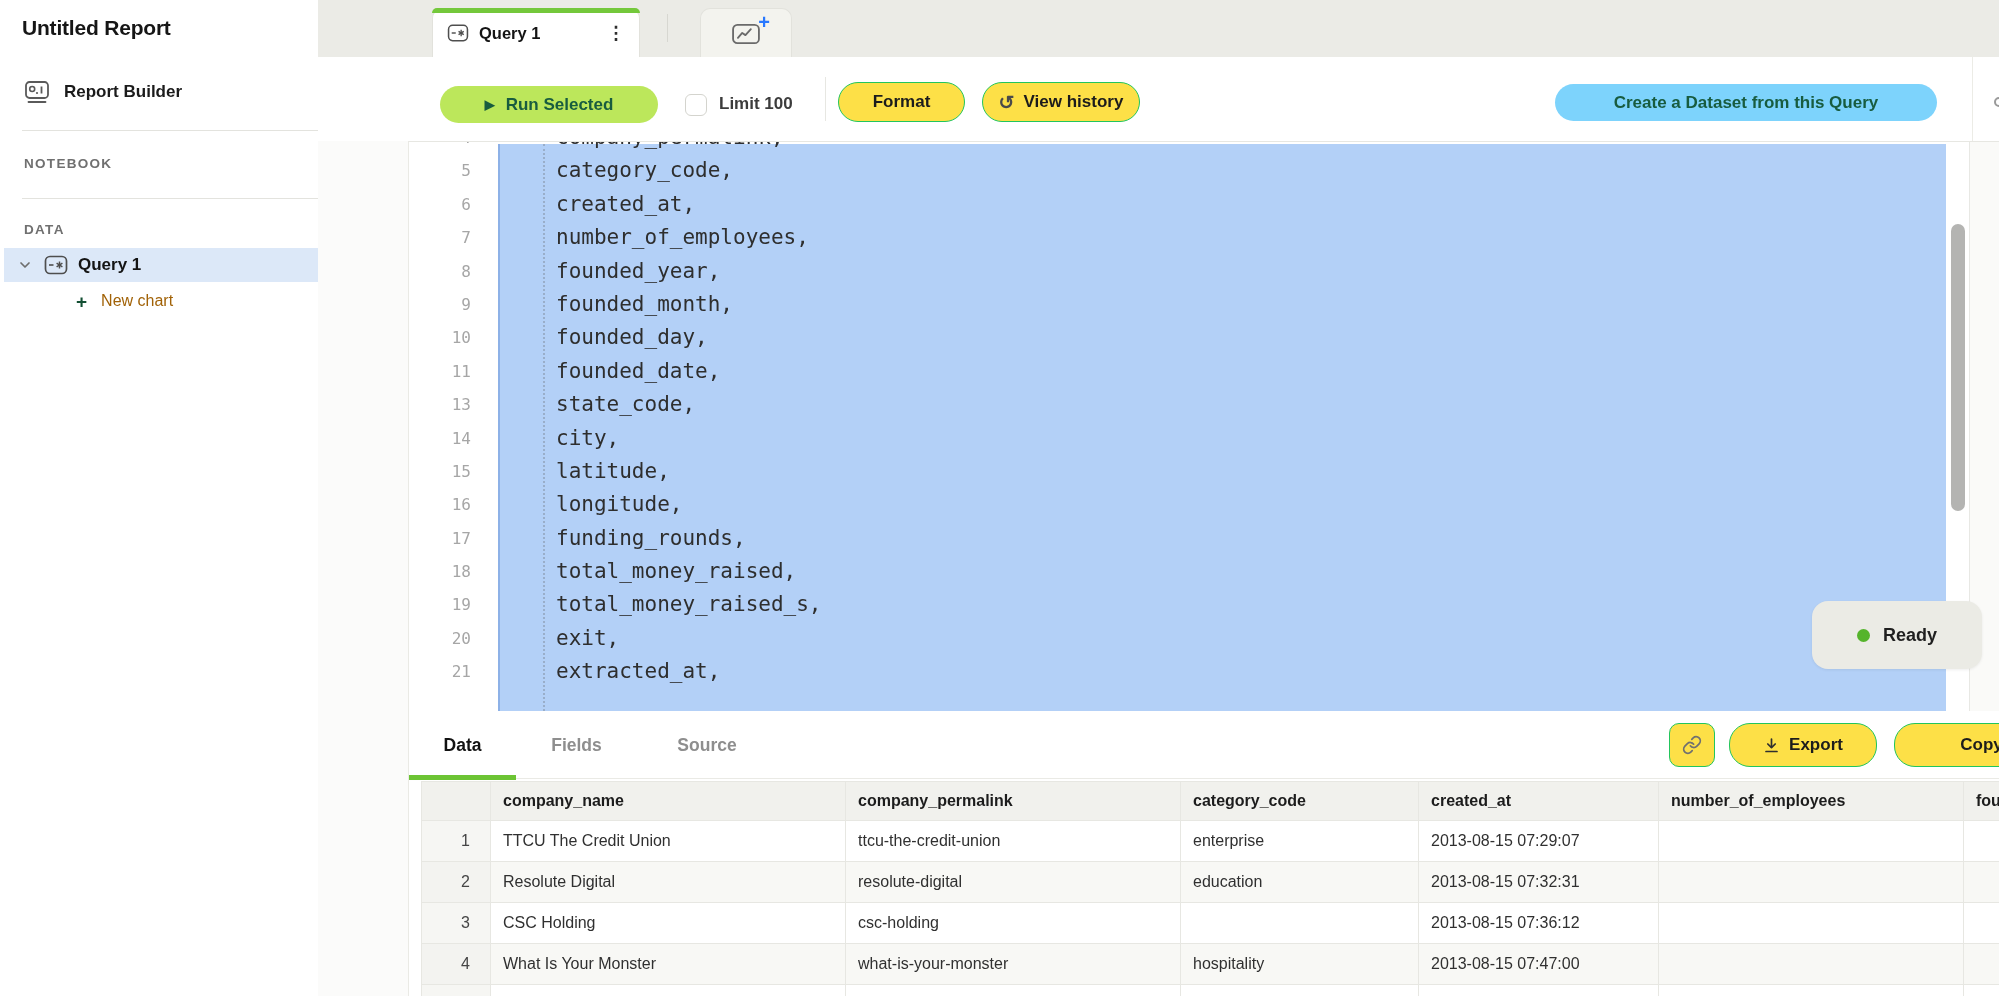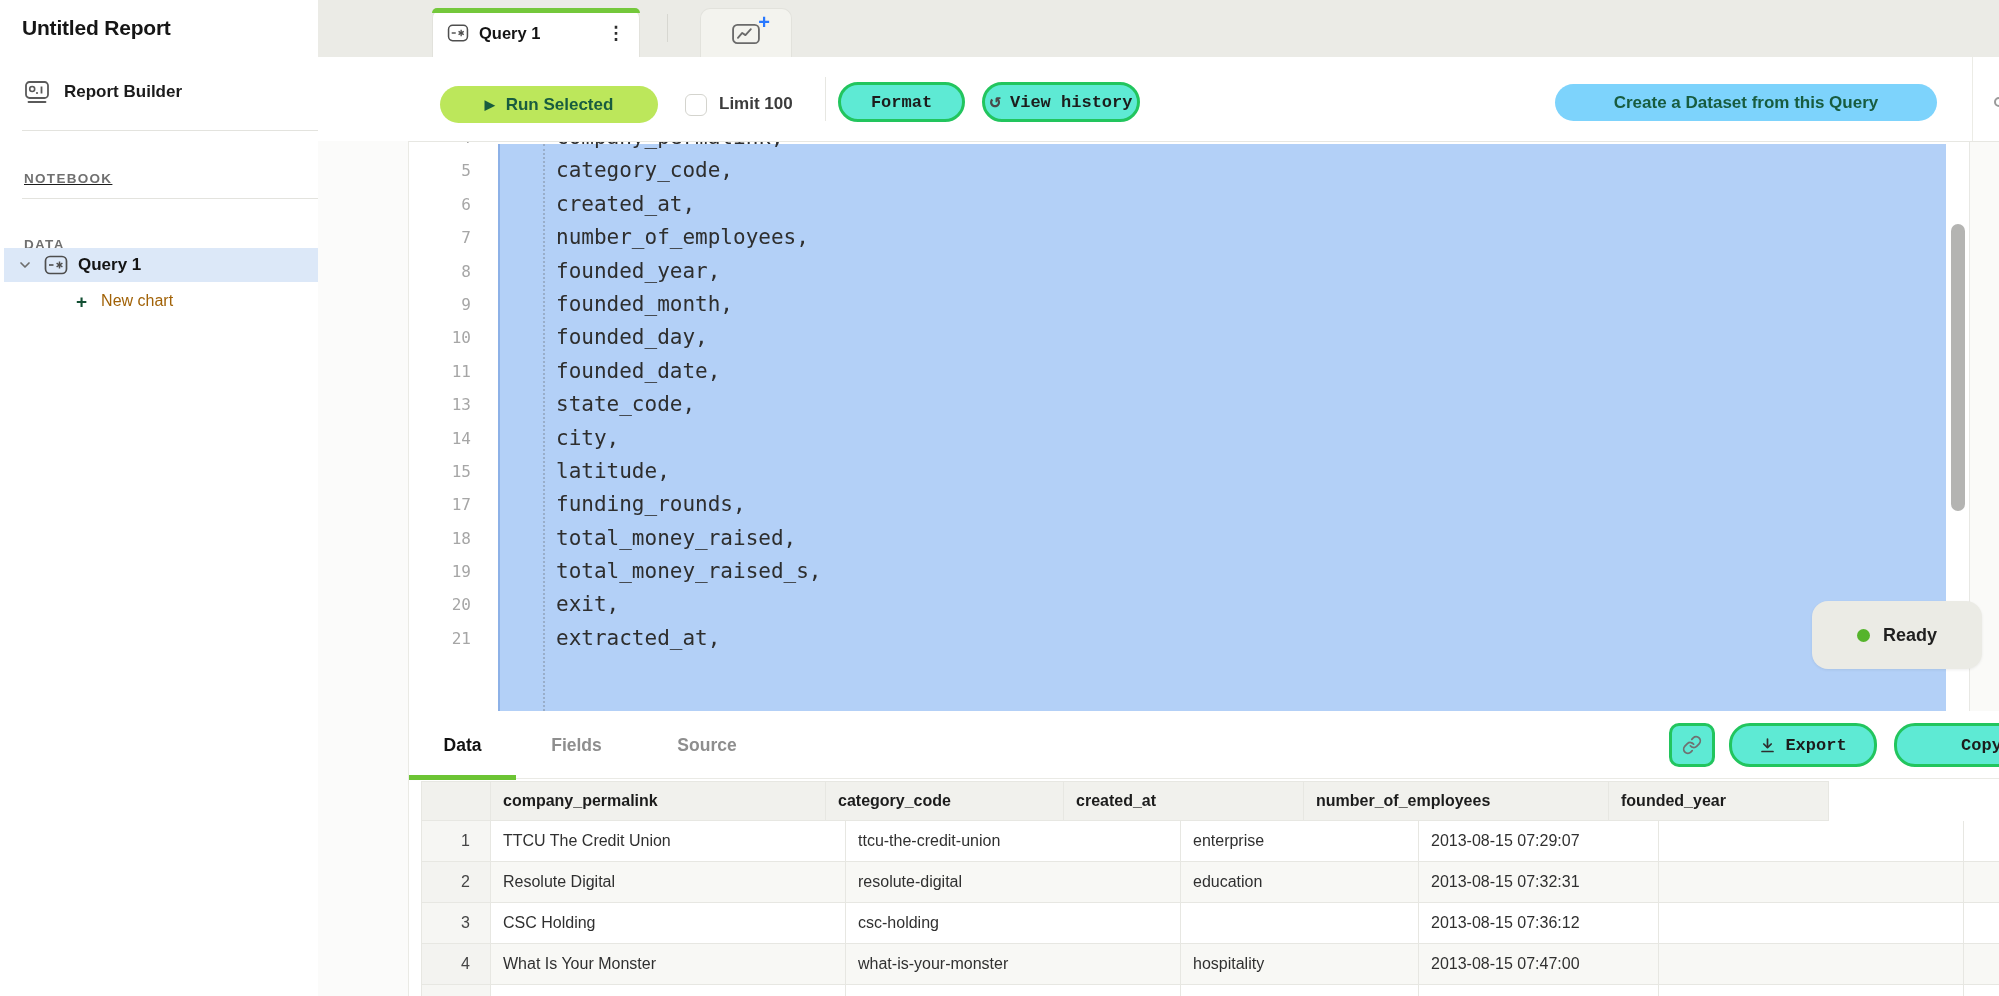--- a/index.html
+++ b/index.html
@@ -10,21 +10,21 @@
   
   .sidebar{position:absolute;left:4px;top:0;width:364px;height:996px;background:#fff;
            border-right:1px solid #e8e8e3;box-sizing:border-box;}
   .sb-header{position:absolute;left:0;top:0;right:0;height:56px;display:flex;align-items:center;
              justify-content:space-between;padding:0 16px 0 18px;box-sizing:border-box;border-bottom:1px solid #ececе7;}
   .sb-header{border-bottom:1px solid #ececе7;}
   .sb-title{font-size:21px;font-weight:600;color:#161616;letter-spacing:-.2px;}
   .sb-row-rb{position:absolute;left:0;top:72px;right:0;height:40px;display:flex;align-items:center;gap:14px;padding:0 20px;box-sizing:border-box;cursor:pointer;}
   .sb-rb-label{font-size:17px;font-weight:600;color:#1b1b1b;}
   .sb-div{position:absolute;left:18px;right:20px;height:1px;background:#e3e3de;}
-  .sb-section{position:absolute;left:0;right:0;height:46px;display:flex;align-items:flex-end;justify-content:space-between;padding:0 18px 0 20px;box-sizing:border-box;text-decoration:underline;}
+  .sb-section{position:absolute;left:0;right:0;height:46px;display:flex;align-items:center;justify-content:space-between;padding:0 18px 0 20px;box-sizing:border-box;}
   .sb-sec-label{font-size:13.5px;font-weight:700;color:#707070;letter-spacing:1.3px;}
   .sb-plus{font-size:22px;font-weight:700;color:#134f33;line-height:1;cursor:pointer;}
   .sb-query{position:absolute;left:0;right:0;top:248px;height:34px;background:#dce8f8;display:flex;align-items:center;padding:0 14px;box-sizing:border-box;cursor:pointer;}
   .sb-query-label{font-size:17px;font-weight:600;color:#141414;margin-left:10px;}
   .sb-kebab{margin-left:auto;font-size:19px;color:#3a3a3a;font-weight:700;cursor:pointer;line-height:1;}
   .sb-newchart{position:absolute;left:0;right:0;top:284px;height:34px;display:flex;align-items:center;padding-left:72px;box-sizing:border-box;cursor:pointer;}
   .nc-plus{font-size:19px;font-weight:700;color:#134f33;margin-right:14px;line-height:1;}
   .nc-label{font-size:16px;color:#a16207;}
 
   
@@ -47,21 +47,21 @@
 
   
   .toolbar{position:absolute;left:0;top:57px;right:0;height:84px;background:#fff;}
   .btn{display:flex;align-items:center;justify-content:center;box-sizing:border-box;cursor:pointer;}
   .btn-run{position:absolute;left:122px;top:29px;width:218px;height:37px;border-radius:19px;background:#bce75b;
            gap:11px;font-size:17px;font-weight:700;color:#185c3f;}
   .play{font-size:13px;color:#185c3f;}
   .limit-box{position:absolute;left:367px;top:37px;width:22px;height:22px;border:1.5px solid #d4d4ce;border-radius:6px;background:#fff;box-sizing:border-box;cursor:pointer;}
   .limit-label{position:absolute;left:401px;top:37px;font-size:17px;font-weight:600;color:#3c3c3c;cursor:pointer;}
   .tb-vdiv{position:absolute;left:507px;top:20px;width:1px;height:44px;background:#e7e7e2;}
-  .btn-outline{background:#5eead4;border:3px solid #22c55e;border-radius:21px;font-size:17px;font-weight:600;color:#1c1c1c;gap:9px;font-family:Liberation Mono, monospace;}
+  .btn-outline{background:#fde047;border:1px solid #22c55e;border-radius:21px;font-size:17px;font-weight:600;color:#1c1c1c;gap:9px;}
   .btn-format{position:absolute;left:520px;top:25px;width:127px;height:40px;}
   .btn-history{position:absolute;left:664px;top:25px;width:158px;height:40px;}
   .hist-glyph{font-size:19px;color:#4a4a4a;line-height:1;}
   .btn-create{position:absolute;left:1237px;top:27px;width:382px;height:37px;border-radius:19px;background:#7dd3fc;
               font-size:17px;font-weight:700;color:#185c3f;}
   .tb-rvdiv{position:absolute;left:1654px;top:0;width:1px;height:84px;background:#ececе6;background:#ececE6;}
   .tb-sliver{position:absolute;left:1676px;top:40px;width:10px;height:10px;border:2px solid #9a9a9a;border-radius:50%;box-sizing:border-box;}
 
   
   .content{position:absolute;left:0;top:141px;right:0;bottom:0;background:#fbfbfa;}
@@ -272,20 +272,24 @@
               </div>
             <div class="cl">
                 <span class="ln">14</span>
                 <span class="lt">city,</span>
               </div>
             <div class="cl">
                 <span class="ln">15</span>
                 <span class="lt">latitude,</span>
               </div>
             <div class="cl">
+                <span class="ln">16</span>
+                <span class="lt">longitude,</span>
+              </div>
+            <div class="cl">
                 <span class="ln">17</span>
                 <span class="lt">funding_rounds,</span>
               </div>
             <div class="cl">
                 <span class="ln">18</span>
                 <span class="lt">total_money_raised,</span>
               </div>
             <div class="cl">
                 <span class="ln">19</span>
                 <span class="lt">total_money_raised_s,</span>
@@ -339,20 +343,21 @@
               <span>Export</span>
             </div>
             <div class="btn btn-outline btn-copy">
               <span>Copy</span>
             </div>
           </div>
 
           <div class="table">
             <div class="trow thead">
               <div class="tc c0"></div>
+              <div class="tc c1">company_name</div>
               <div class="tc c2">company_permalink</div>
               <div class="tc c3">category_code</div>
               <div class="tc c4">created_at</div>
               <div class="tc c5">number_of_employees</div>
               <div class="tc c6">founded_year</div>
             </div>
             <div class="trow">
               <div class="tc c0">1</div>
               <div class="tc c1">TTCU The Credit Union</div>
               <div class="tc c2">ttcu-the-credit-union</div>

